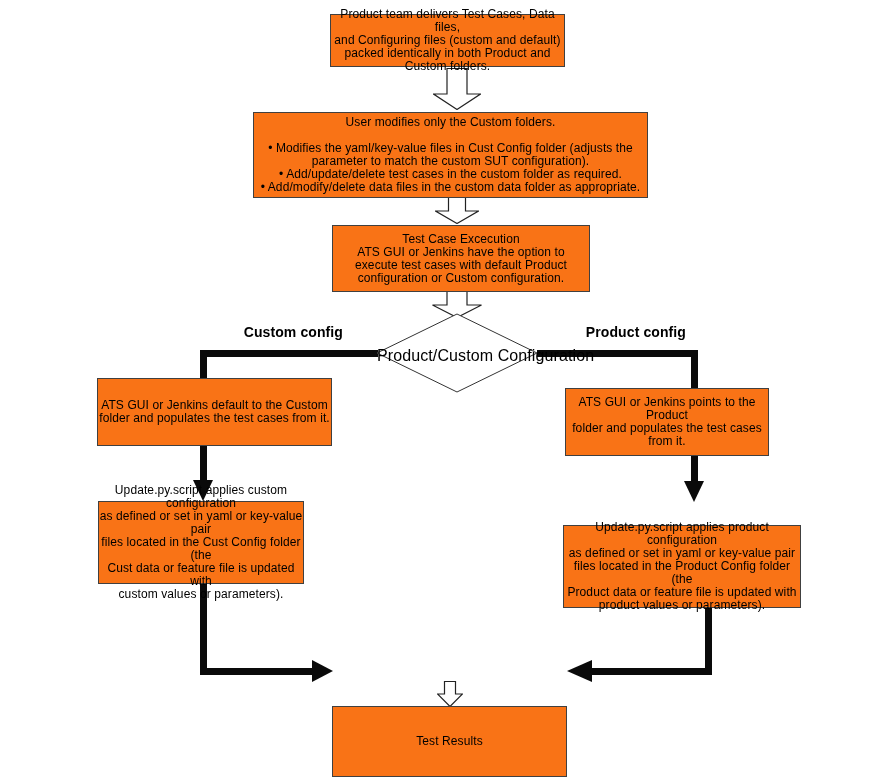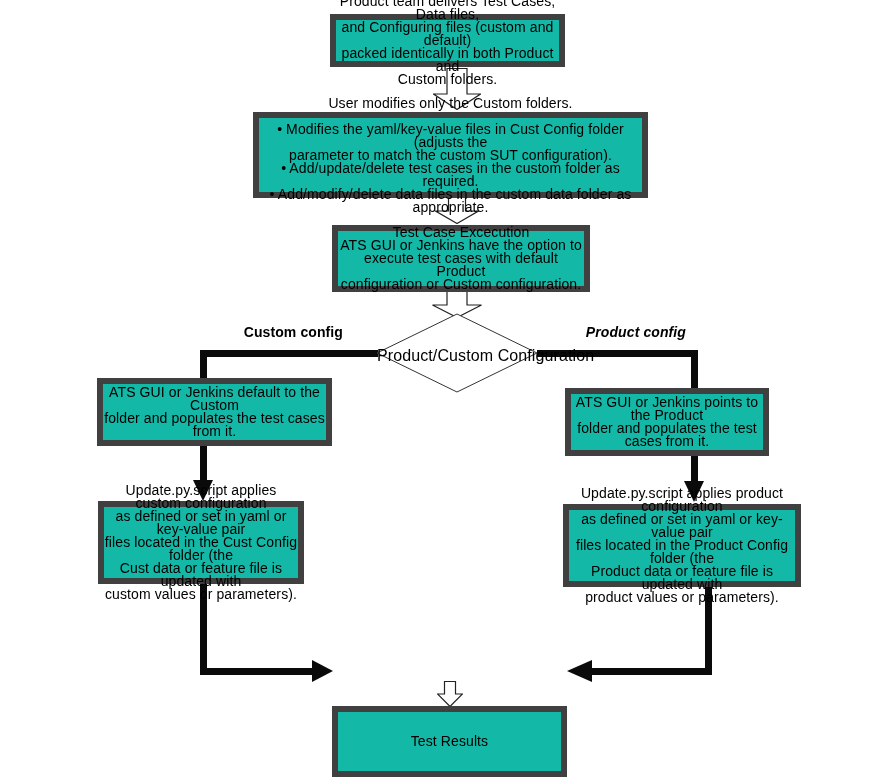--- a/index.html
+++ b/index.html
@@ -1,24 +1,24 @@
 <!DOCTYPE html>
 <html><head>
 <meta charset="utf-8">
 <style>
   html,body{margin:0;padding:0;background:#ffffff;}
   .canvas{
     position:relative;width:892px;height:781px;background:#ffffff;
     font-family:"Liberation Sans", sans-serif;color:#000000;overflow:hidden;
   }
   .box{
-    position:absolute;box-sizing:border-box;background:#14b8a6;
-    border:6px solid #404040;
+    position:absolute;box-sizing:border-box;background:#f97316;
+    border:1px solid #404040;
     display:flex;align-items:center;justify-content:center;
-    text-align:center;font-size:14px;line-height:13px;
+    text-align:center;font-size:12px;line-height:13px;
     white-space:pre-line;letter-spacing:0.1px;
   }
   .label{
     position:absolute;font-size:14px;font-weight:bold;text-align:right;
     letter-spacing:0.1px;
   }
   .tline{position:absolute;background:#0a0a0a;}
   .arrowhead{position:absolute;width:0;height:0;}
   .ah-down{border-left:10px solid transparent;border-right:10px solid transparent;border-top:21px solid #0a0a0a;}
   .ah-right{border-top:11px solid transparent;border-bottom:11px solid transparent;border-left:21px solid #0a0a0a;}
@@ -80,35 +80,35 @@
 ATS GUI or Jenkins have the option to
 execute test cases with default Product
 configuration or Custom configuration.</div>
 
   <svg class="diamond" style="left:376px;top:313px;" width="162" height="80" viewBox="0 0 162 80">
     <polygon points="81,1 161,40 81,79 1,40" fill="#ffffff" stroke="#333333" stroke-width="1"></polygon>
   </svg>
   <div class="diamond-text" style="left:377px;top:347px;width:160px;">Product/Custom Configuration</div>
 
   <div class="label" style="left:203px;top:324px;width:140px;">Custom config</div>
-  <div class="label" style="left:546px;top:324px;width:140px;font-style:italic;">Product config</div>
+  <div class="label" style="left:546px;top:324px;width:140px;">Product config</div>
 
   <div class="box" style="left:97px;top:378px;width:235px;height:68px;">ATS GUI or Jenkins default to the Custom
 folder and populates the test cases from it.</div>
 
   <div class="box" style="left:565px;top:388px;width:204px;height:68px;">ATS GUI or Jenkins points to the Product
 folder and populates the test cases from it.</div>
 
   <div class="box" style="left:98px;top:501px;width:206px;height:83px;">Update.py.script applies custom configuration
 as defined or set in yaml or key-value pair
 files located in the Cust Config folder (the
 Cust data or feature file is updated with
 custom values or parameters).</div>
 
-  <div class="box" style="left:563px;top:504px;width:238px;height:83px;">Update.py.script applies product configuration
+  <div class="box" style="left:563px;top:525px;width:238px;height:83px;">Update.py.script applies product configuration
 as defined or set in yaml or key-value pair
 files located in the Product Config folder (the
 Product data or feature file is updated with
 product values or parameters).</div>
 
 
   <div class="box" style="left:332px;top:706px;width:235px;height:71px;">Test Results</div>
 
 </div>
 

